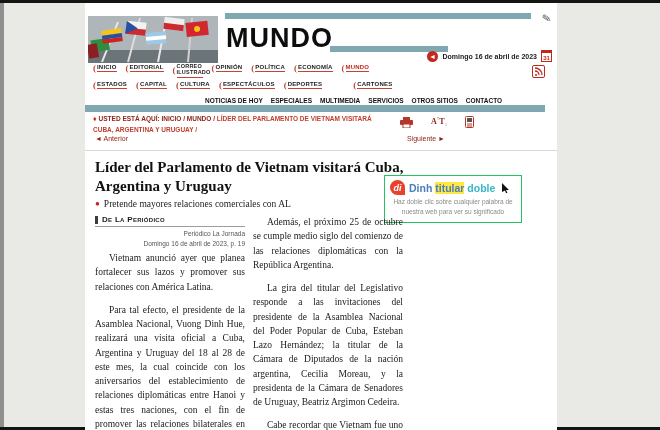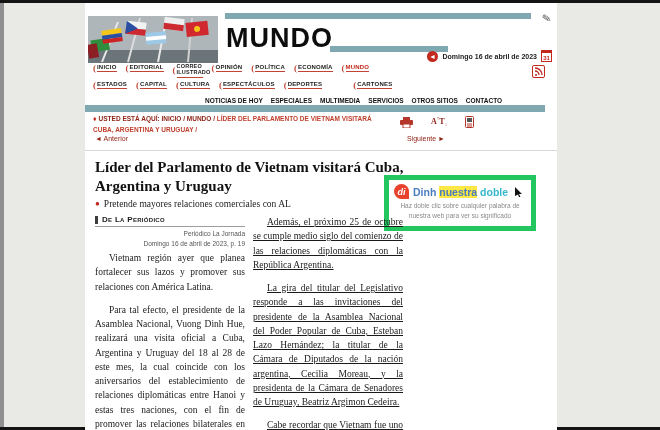--- a/index.html
+++ b/index.html
@@ -60,38 +60,38 @@
 
   .pager { position:absolute; left:10px; top:132px; width:350px; display:flex; justify-content:space-between; font:7px "Liberation Sans", sans-serif; color:#8f1d10; }
   .pager span { cursor:pointer; }
 
   
   .rule { position:absolute; left:0; top:147px; width:472px; height:1px; background:#d8d8d8; }
   .title { position:absolute; left:10px; top:155px; width:310px; font:bold 15px "Liberation Serif", serif; color:#111; line-height:1.25; }
   .subtitle { position:absolute; left:10px; top:196px; display:flex; gap:4px; font:9.5px "Liberation Serif", serif; color:#222; }
   .subtitle .bull { color:#c2281c; font-size:8px; line-height:1.2; }
 
-  .widget { position:absolute; left:299px; top:172px; width:152px; border:5px solid #22c55e; background:#fff; padding:4px 5px 5px 5px; cursor:pointer; }
+  .widget { position:absolute; left:299px; top:172px; width:138px; border:1px solid #22c55e; background:#fff; padding:4px 5px 5px 5px; cursor:pointer; }
   .widget-top { display:flex; align-items:center; gap:4px; }
   .di-logo { width:15px; height:15px; background:#e8412c; color:#fff; font:bold italic 9px "Liberation Sans", sans-serif; border-radius:50% 50% 0 50%; display:flex; align-items:center; justify-content:center; flex:none; }
   .widget-title { font:bold 10.5px "Liberation Sans", sans-serif; color:#4a7dbd; white-space:nowrap; }
   .widget-title .hl { background:#ffe843; }
   .widget-title .teal { color:#35b6c9; }
   .widget-desc { font:6.5px "Liberation Sans", sans-serif; color:#8a8a8a; line-height:1.5; margin-top:2px; text-align:center; }
   .cursor-ic { margin-left:3px; }
 
   
   .byline { position:absolute; left:10px; top:212px; width:150px; border-bottom:1px solid #9c9c9c; padding-bottom:2px; display:flex; align-items:center; gap:4px; }
   .byline-bar { width:3px; height:8px; background:#3d3d3d; }
   .byline-text { font:bold 8px "Liberation Sans", sans-serif; font-variant:small-caps; color:#1a1a1a; letter-spacing:0.3px; }
   .credit { position:absolute; left:10px; top:226px; width:150px; text-align:right; font:6.5px "Liberation Sans", sans-serif; color:#555; line-height:1.5; }
   .col { position:absolute; width:150px; font:9.5px "Liberation Serif", serif; color:#1a1a1a; text-align:justify; line-height:1.5; }
   .col p { text-indent:14px; margin-bottom:9px; }
   .col-left  { left:10px; top:248px; height:179px; overflow:hidden; }
-  .col-right { left:168px; top:212px; height:215px; overflow:hidden;text-decoration:underline; }
+  .col-right { left:168px; top:212px; height:215px; overflow:hidden; }
 </style>
 </head>
 <body>
 
 <div class="top-black"></div>
 <div class="left-strip"></div>
 <div class="bot-black"></div>
 
 <div class="page">
 
@@ -254,39 +254,39 @@
   <h1 class="title">Líder del Parlamento de Vietnam visitará Cuba, Argentina y Uruguay</h1>
 
   <div class="subtitle">
     <span class="bull">●</span>
     <span>Pretende mayores relaciones comerciales con AL</span>
   </div>
 
   <div class="widget">
     <div class="widget-top">
       <span class="di-logo">di</span>
-      <span class="widget-title"><span>Dinh</span> <span class="hl">nuestra</span> <span class="teal">doble</span></span>
+      <span class="widget-title"><span>Dinh</span> <span class="hl">titular</span> <span class="teal">doble</span></span>
       <svg class="cursor-ic" width="7" height="10" viewBox="0 0 7 10">
           <path d="M0 0 L7 7 L4 7 L5.5 10 L4 10 L3 7.5 L0 9 Z" fill="#111"></path>
         </svg>
     </div>
     <div class="widget-desc">Haz doble clic sobre cualquier palabra de nuestra web para ver su significado</div>
   </div>
 
   <div class="byline">
     <span class="byline-bar"></span>
     <span class="byline-text">De La Periódico</span>
   </div>
   <div class="credit">
     <div>Periódico La Jornada</div>
     <div>Domingo 16 de abril de 2023, p. 19</div>
   </div>
 
   <div class="col col-left">
-    <p>Vietnam región ayer que planea fortalecer sus lazos y promover sus relaciones con América Latina.</p>
+    <p>Vietnam anunció ayer que planea fortalecer sus lazos y promover sus relaciones con América Latina.</p>
     <p><span>Para tal efecto, el presidente de la Asamblea Nacional, Vuong Dinh Hue, realizará una visita oficial a Cuba, Argentina y Uruguay del 18 al 28 de este mes, la cual coincide con los aniversarios del establecimiento de relaciones diplomáticas entre Hanoi y estas tres naciones, con el fin de promover las relaciones bilaterales en la región, informó la embajada del país asiático a </span></p>
 
   </div>
 
   <div class="col col-right">
     <p>Además, el próximo 25 de octubre se cumple medio siglo del comienzo de las relaciones diplomáticas con la República Argentina.</p>
     <p>La gira del titular del Legislativo responde a las invitaciones del presidente de la Asamblea Nacional del Poder Popular de Cuba, Esteban Lazo Hernández; la titular de la Cámara de Diputados de la nación argentina, Cecilia Moreau, y la presidenta de la Cámara de Senadores de Uruguay, Beatriz Argimon Cedeira.</p>
     <p>Cabe recordar que Vietnam fue uno de los países que registró menos muertes durante la pandemia, debido a su campaña temprana contra el covid-19, y a su recuperación pospandemia, por lo que a pesar de la crisis económica mundial, logró un crecimiento económico de 8.2 por</p>
   </div>
 

